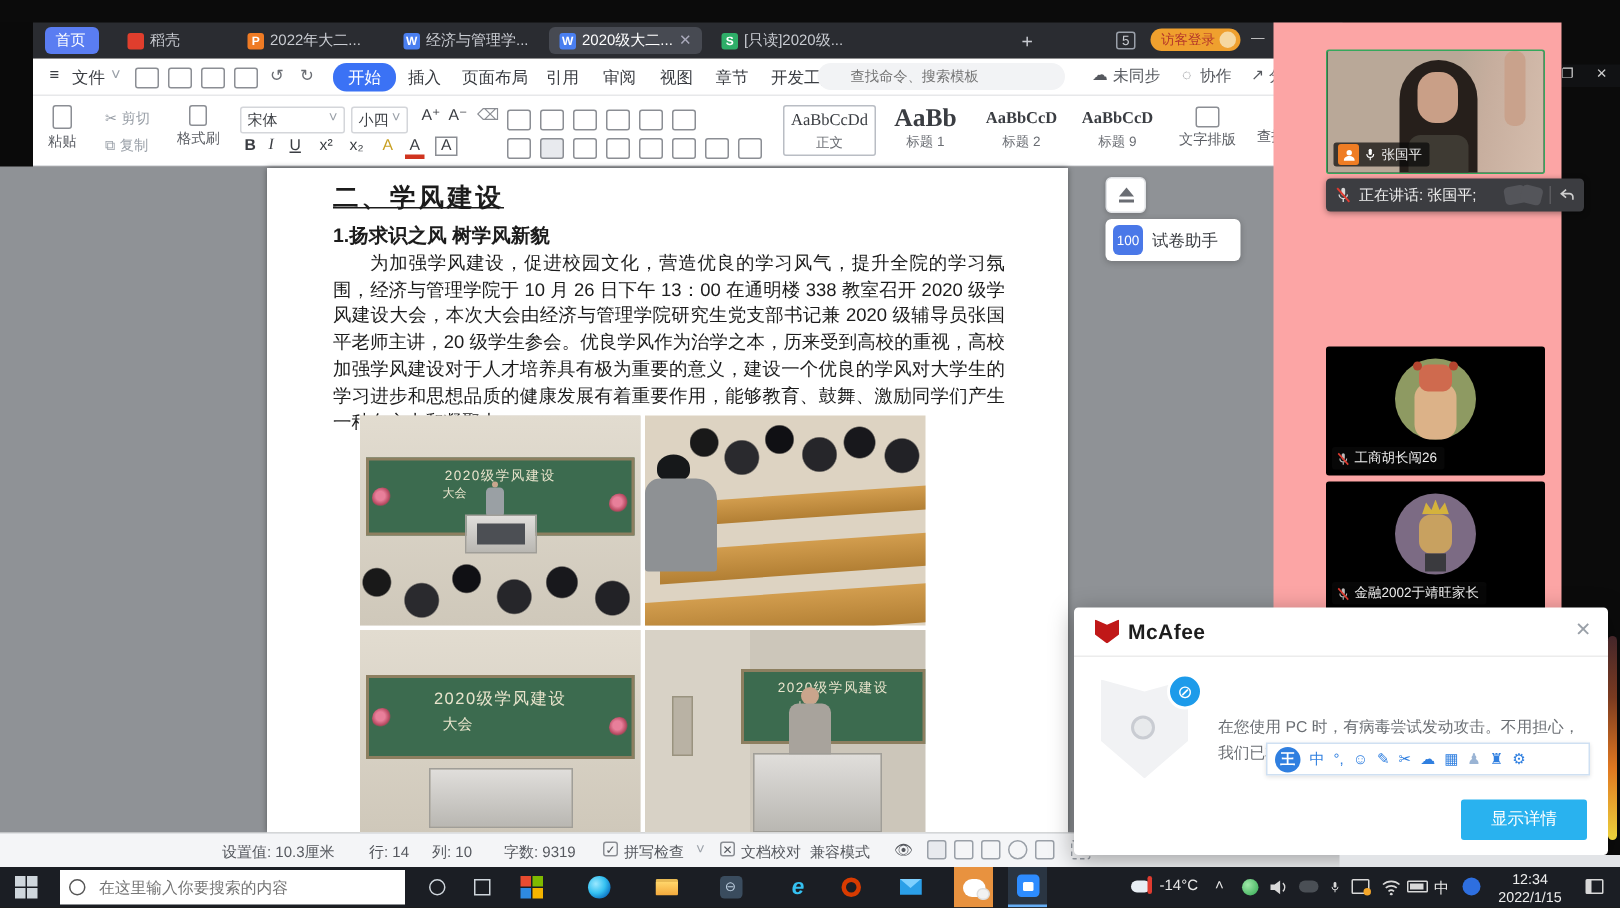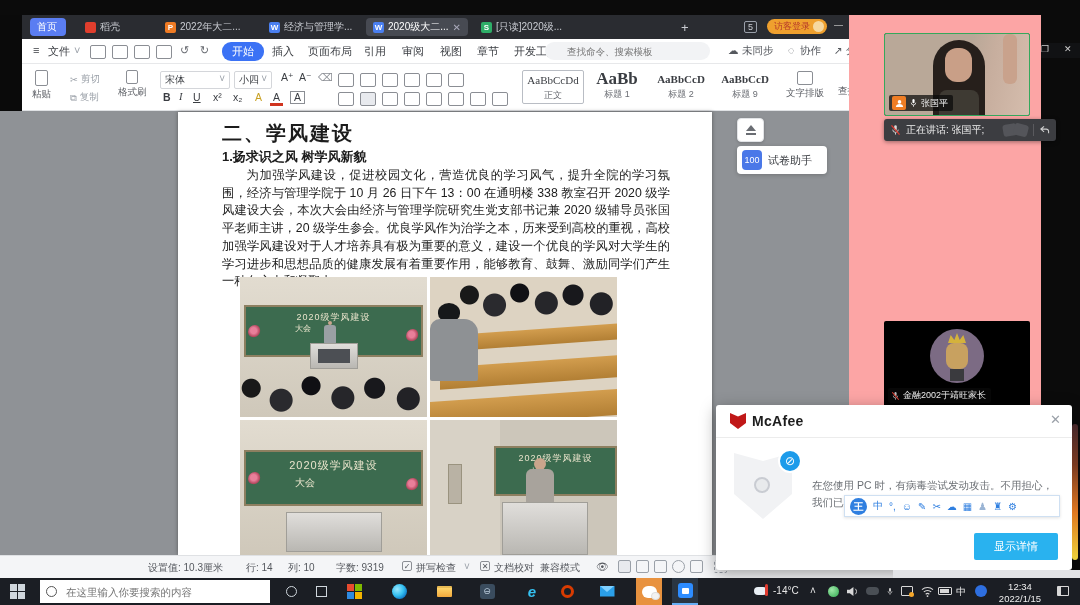--- a/index.html
+++ b/index.html
@@ -36,21 +36,21 @@
   .combo{border:1px solid #d4d6da;border-radius:2px;font-size:10px;color:#3a3d42;padding:1px 4px;background:#fff;}
   .fbtn{font-size:10.5px;color:#3a3d42;padding:0 3px;}
   .stylebox{width:62px;height:34px;border:1px solid #e3e5e8;border-radius:2px;text-align:center;color:#3a3d42;}
   .stylebox .pv{font-family:"Liberation Serif",serif;font-size:11px;line-height:18px;white-space:nowrap;overflow:hidden;}
   .stylebox .nm{font-size:9px;color:#6a6d73;}
   .vbtn{display:flex;flex-direction:column;align-items:center;gap:2px;font-size:9.5px;color:#5a5d63;}
   
   .workspace{left:0;top:111px;width:868px;height:444px;background:#8f9296;}
   .page{left:178px;top:112px;width:534px;height:443px;background:#fff;box-shadow:0 0 4px rgba(0,0,0,.4);}
   .docserif{font-family:"Liberation Serif","DejaVu Serif",serif;color:#1c1c1c;}
-  .h1{left:44px;top:8px;font-size:20px;font-weight:bold;letter-spacing:2px;}
+  .h1{left:44px;top:8px;font-size:17px;font-weight:bold;letter-spacing:2px;text-decoration:underline;}
   .h2{left:44px;top:36px;font-size:13px;font-weight:bold;}
   .para{left:44px;top:55px;width:448px;font-size:12.3px;line-height:1.44;text-align:justify;text-indent:2em;}
   
   .photo{overflow:hidden;background:#d6d0c3;}
   .wall{left:0;top:0;width:100%;height:100%;background:linear-gradient(#e2dcd0,#cfc8ba);}
   .board{background:#3c6b4f;border:2px solid #8d7f60;}
   .chalk1{width:100%;text-align:center;color:#e9e4cc;font-size:9px;letter-spacing:1px;top:4px;white-space:nowrap;}
   .chalk2{width:100%;text-align:left;padding-left:28%;color:#e9e4cc;font-size:8px;top:16px;}
   .flower{width:14px;height:14px;border-radius:50%;background:radial-gradient(circle at 40% 40%,#e87f9a 3px,#b5485f 6px,transparent 7px);}
   .podium{background:linear-gradient(#e0dedb,#b9b7b2);border:1px solid #a09e98;}
@@ -370,20 +370,37 @@
         <svg width="9" height="10" viewBox="0 0 12 12">
             <rect x="4.6" y="0.8" width="2.8" height="5.6" rx="1.4" fill="#fff"></rect>
             <path d="M3 5.6a3 3 0 0 0 6 0" fill="none" stroke="#fff" stroke-width="1"></path>
             <line x1="6" y1="8.8" x2="6" y2="11" stroke="#fff" stroke-width="1"></line>
           </svg>
         <span>张国平</span>
       </div>
     </div>
 
 
+    <div class="abs tile" style="top:216px;height:86px">
+      <div class="abs avcirc" style="top:8px;width:54px;height:54px;background:#8e9a62">
+        <div class="abs" style="left:13px;top:16px;width:28px;height:38px;border-radius:10px;background:#dcb288"></div>
+        <div class="abs" style="left:16px;top:4px;width:22px;height:18px;border-radius:6px;background:#cf6a4e"></div>
+        <div class="abs" style="left:12px;top:2px;width:6px;height:6px;border-radius:50%;background:#b5452f"></div>
+        <div class="abs" style="left:36px;top:2px;width:6px;height:6px;border-radius:50%;background:#b5452f"></div>
+      </div>
+      <div class="label">
+        <svg width="9" height="10" viewBox="0 0 12 12">
+            <rect x="4.6" y="0.8" width="2.8" height="5.6" rx="1.4" fill="#bbb"></rect>
+            <path d="M3 5.6a3 3 0 0 0 6 0" fill="none" stroke="#bbb" stroke-width="1"></path>
+            <line x1="6" y1="8.8" x2="6" y2="11" stroke="#bbb" stroke-width="1"></line>
+            <line x1="1.6" y1="1" x2="10.4" y2="11" stroke="#e03b30" stroke-width="1.4"></line>
+          </svg>
+        <span>工商胡长闯26</span>
+      </div>
+    </div>
 
     <div class="abs tile" style="top:306px;height:86px">
       <div class="abs avcirc" style="top:8px;width:54px;height:54px;background:#7c6b84">
         <div class="abs" style="left:16px;top:14px;width:22px;height:26px;border-radius:8px;background:#c8a160"></div>
         <div class="abs" style="left:18px;top:4px;width:18px;height:10px;background:#d4b23c;clip-path:polygon(0 100%,15% 20%,35% 70%,50% 0,65% 70%,85% 20%,100% 100%)"></div>
         <div class="abs" style="left:20px;top:40px;width:14px;height:12px;background:#3a3a3e"></div>
       </div>
       <div class="label">
         <svg width="9" height="10" viewBox="0 0 12 12">
             <rect x="4.6" y="0.8" width="2.8" height="5.6" rx="1.4" fill="#bbb"></rect>

